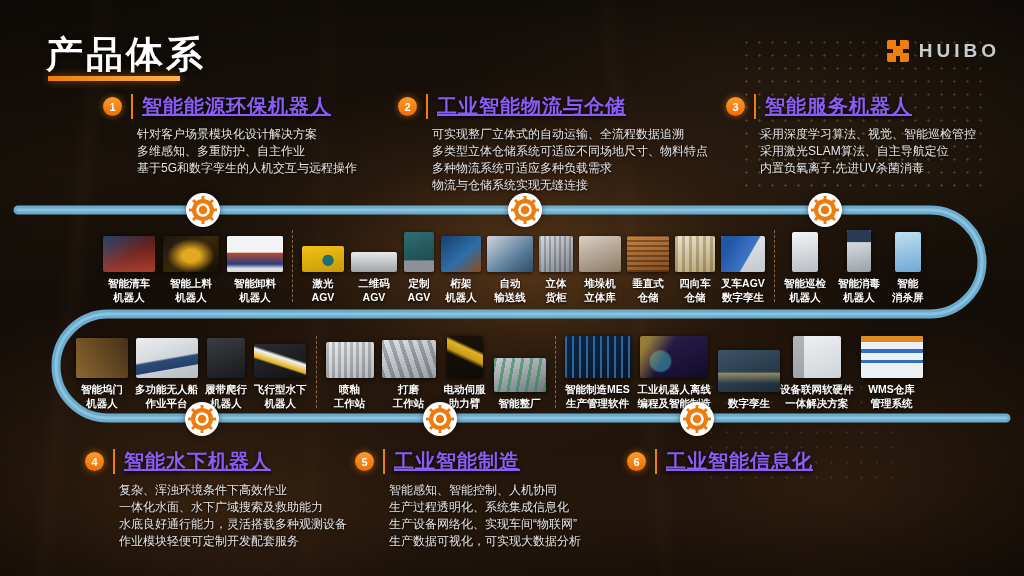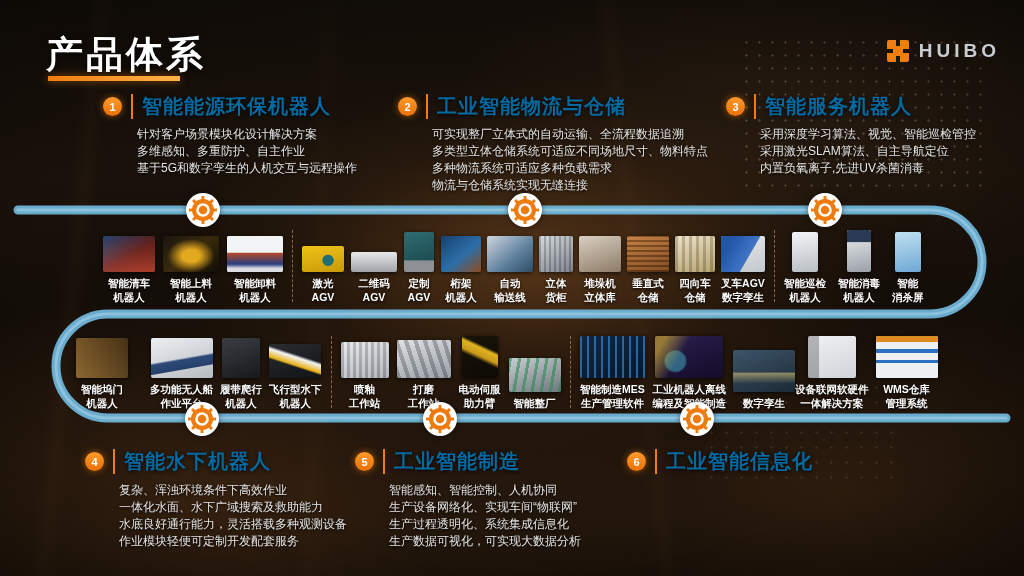--- a/index.html
+++ b/index.html
@@ -63,22 +63,22 @@
   .sec .head{ display:flex; align-items:center; gap:9px; }
   .badge{
     width:19px; height:19px; border-radius:50%;
     background:linear-gradient(180deg,#ff9b2a,#ea6f05);
     color:#fff; font-size:11px; font-weight:bold;
     display:flex; align-items:center; justify-content:center;
     box-shadow:0 0 7px rgba(240,125,16,.6); flex:none;
   }
   .vbar{ width:2px; height:25px; background:#f07d10; flex:none; }
   .sec h2{
-    font-size:20px; font-weight:bold; color:#0369a1; letter-spacing:1px;
-    text-shadow:0 1px 4px rgba(0,0,0,.9); white-space:nowrap;
+    font-size:20px; font-weight:bold; color:#8b5cf6; letter-spacing:1px;
+    text-shadow:0 1px 4px rgba(0,0,0,.9); white-space:nowrap;text-decoration:underline;
   }
   .sec ul{ list-style:none; margin-top:6px; }
   .sec ul li{
     font-size:12px; line-height:17px; color:#e5e5e5; white-space:nowrap;
     text-shadow:0 1px 3px rgba(0,0,0,.95);
   }
   .sec.lower ul{ margin-top:7px; }
 
   
   #band{ position:absolute; left:0; top:186px; width:1024px; height:250px; pointer-events:none; }
@@ -275,21 +275,21 @@
 
 <div class="row" style="left:76px; top:336px;">
 
   <div class="grp">
     <div class="item">
       <div class="thumb" style="width:52px;height:40px;background:linear-gradient(150deg,#6b4a22,#3c2a13);">
           <span class="ph" style="background:linear-gradient(35deg,rgba(200,150,70,.5),rgba(0,0,0,.2));"></span>
         </div>
       <div class="cap"><span>智能坞门</span><br><span>机器人</span></div>
     </div>
-    <div class="item" style="margin-left:22px;">
+    <div class="item" style="margin-left:7px;">
       <div class="thumb" style="width:62px;height:40px;background:linear-gradient(160deg,#eceef1,#b7bcc2);">
           <span class="ph" style="background:linear-gradient(170deg,rgba(0,0,0,0) 50%,#2e4b78 54%,#24406a 72%,rgba(0,0,0,0) 74%);"></span>
         </div>
       <div class="cap"><span>多功能无人船</span><br><span>作业平台</span></div>
     </div>
     <div class="item" style="margin-left:7px;">
       <div class="thumb" style="width:38px;height:40px;background:linear-gradient(160deg,#3a3d42,#17191c);"></div>
       <div class="cap"><span>履带爬行</span><br><span>机器人</span></div>
     </div>
     <div class="item" style="margin-left:7px;">
@@ -492,22 +492,22 @@
 </div>
 
 <div class="sec lower" style="left:355px; top:448px;">
   <div class="head">
     <div class="badge">5</div>
     <div class="vbar"></div>
     <h2>工业智能制造</h2>
   </div>
   <ul style="padding-left:34px;">
     <li>智能感知、智能控制、人机协同</li>
+    <li>生产过程透明化、系统集成信息化</li>
     <li>生产设备网络化、实现车间“物联网”</li>
-    <li>生产过程透明化、系统集成信息化</li>
     <li>生产数据可视化，可实现大数据分析</li>
   </ul>
 </div>
 
 <div class="sec lower" style="left:627px; top:448px;">
   <div class="head">
     <div class="badge">6</div>
     <div class="vbar"></div>
     <h2>工业智能信息化</h2>
   </div>

